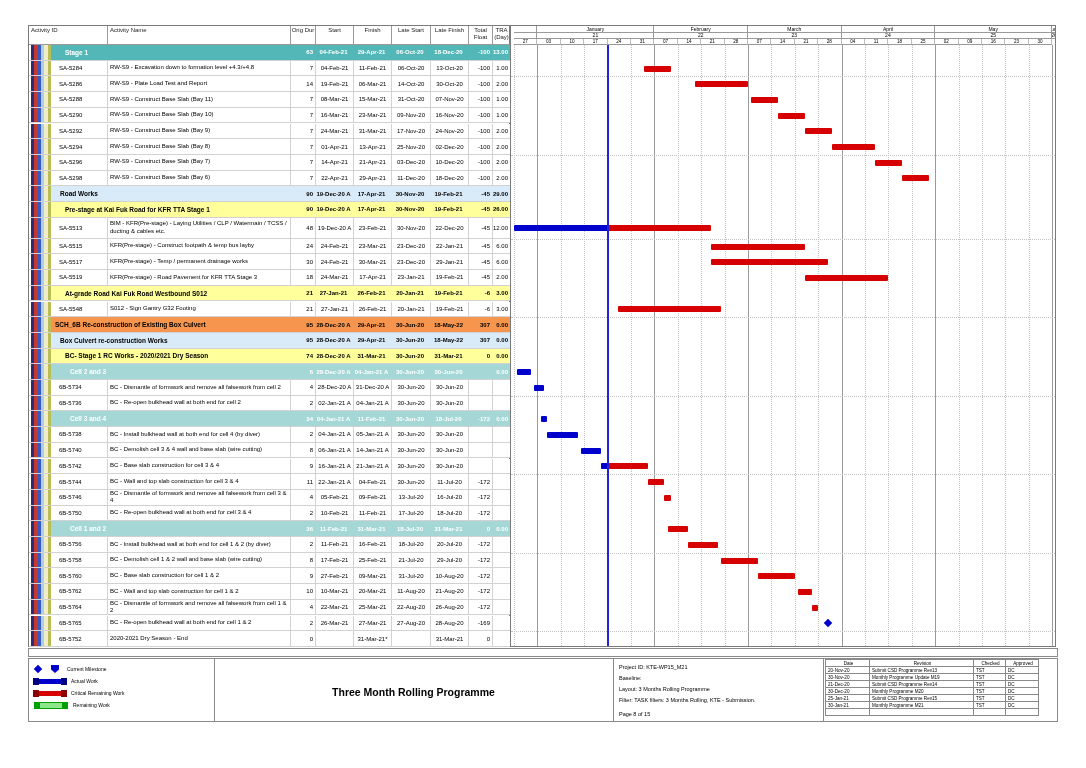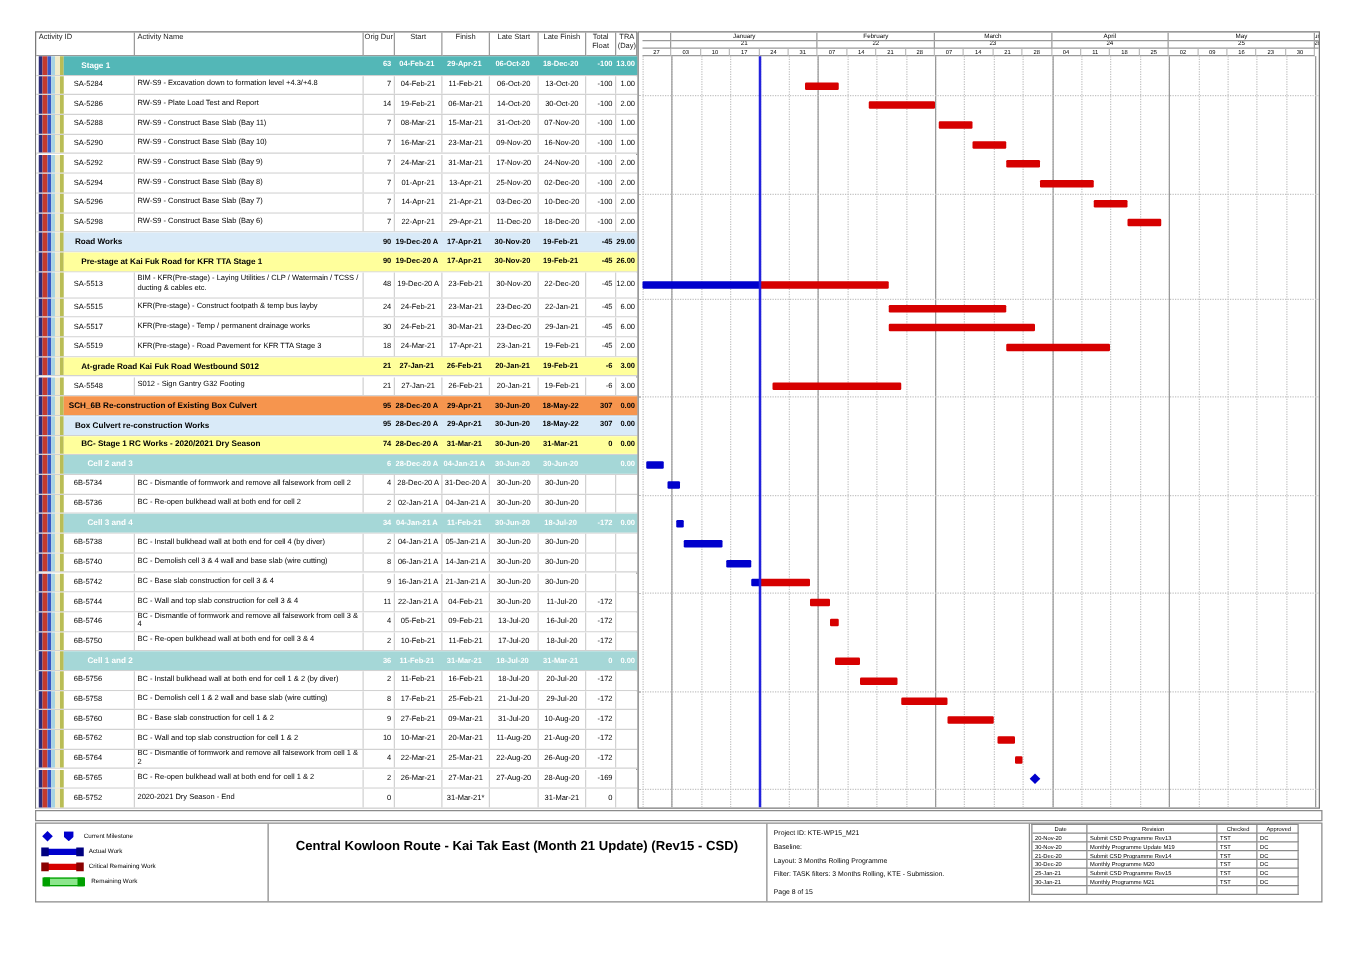--- a/index.html
+++ b/index.html
@@ -920,21 +920,21 @@
         </div>
         <div class="leg-item" style="left: 6px; top: 41px; width: 175px;">
           <div class="leg-bar" style="background: rgb(140, 230, 140); border: 1px solid rgb(0, 160, 0);">
             <div class="e" style="left: -2px; background: rgb(0, 160, 0);"></div>
             <div class="e" style="right: -2px; background: rgb(0, 160, 0);"></div>
           </div>
           <div>Remaining Work</div>
         </div>
       </div>
     <div class="abs" style="left:185px;top:0;width:399px;height:62px;border-right:1px solid #8a8a8a;">
-      <div class="title-line" style="top:12px;">Central Kowloon Route - Kai Tak East (Month 21 Update) (Rev15 - CSD)</div>
+      <div class="title-line" style="top:27px;">Three Month Rolling Programme</div>
     </div>
     <div class="abs" id="projectBox" style="left:584px;top:0;width:210px;height:62px;border-right:1px solid #8a8a8a;">
         <div class="pline" style="left: 6px; top: 5px;">Project ID: KTE-WP15_M21</div>
         <div class="pline" style="left: 6px; top: 16px;">Baseline:</div>
         <div class="pline" style="left: 6px; top: 27px;">Layout: 3 Months Rolling Programme</div>
         <div class="pline" style="left: 6px; top: 38px;">Filter: TASK filters: 3 Months Rolling, KTE - Submission.</div>
         <div class="pline" style="left: 6px; top: 52px;">Page 8 of 15</div>
       </div>
     <div class="abs" id="revBox" style="left:796px;top:0;width:213px;height:56px;border-left:1px solid #8a8a8a;border-top:1px solid #8a8a8a;">
         <div class="rev-cell" style="left: 0px; top: 0px; width: 44px; height: 7px; justify-content: center;">Date</div>

